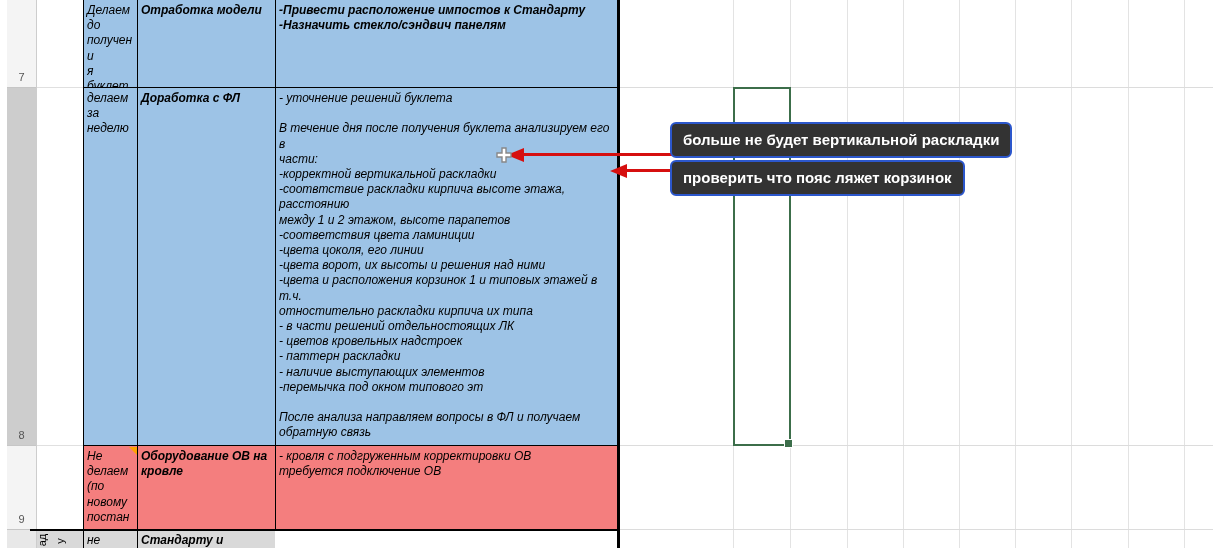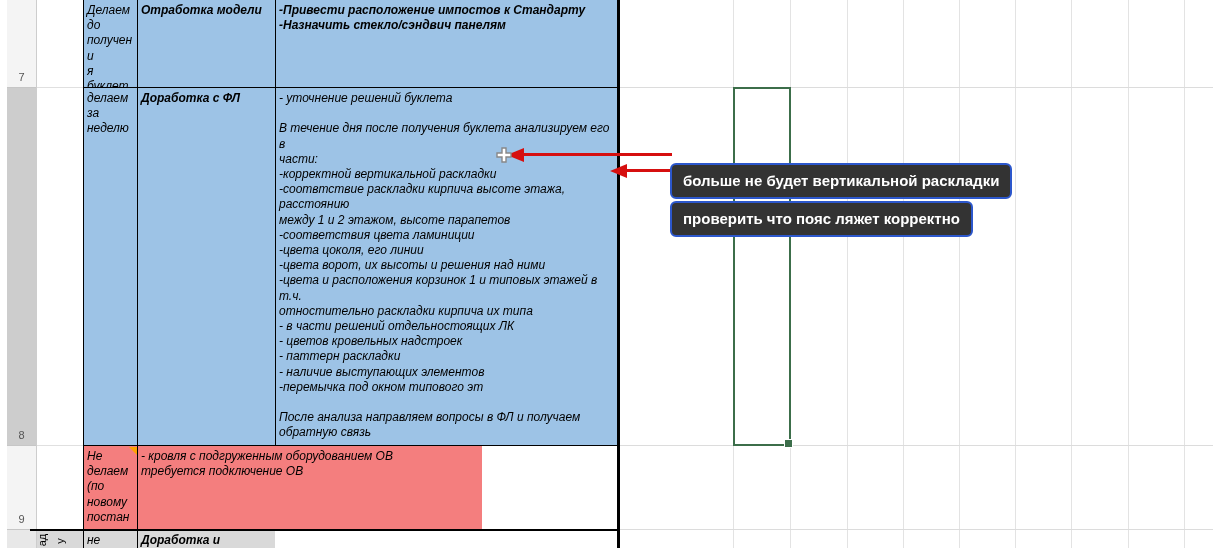--- a/index.html
+++ b/index.html
@@ -52,21 +52,21 @@
   .arrow-line{position:absolute; height:3px; background:#d60f0f; z-index:8;}
   .arrow-head{position:absolute; width:0; height:0; z-index:8;
               border-top:7px solid transparent; border-bottom:7px solid transparent; border-right:17px solid #d60f0f;}
 
   
   .cursor{position:absolute; left:495px; top:146px; z-index:10;}
 
   
   .tip{position:absolute; left:670px; box-sizing:border-box; background:#333333; border:2px solid #2c57cc;
        border-radius:6px; color:#ffffff; font-weight:bold; font-size:15px; line-height:17px;
-       padding:7px 11px 8px 11px; white-space:nowrap; z-index:9;margin-top:41px;}
+       padding:7px 11px 8px 11px; white-space:nowrap; z-index:9;}
 </style>
 </head>
 <body>
 
 <div id="stage">
 
   <div>
     <div class="vgrid" style="left:733px"></div>
     <div class="vgrid" style="left:790px"></div>
     <div class="vgrid" style="left:847px"></div>
@@ -138,26 +138,28 @@
 
 вносим корректировки на основе ответа ФЛ</div>
   </div>
   <div class="trow r9" style="top:446px; height:84px;">
     <div class="cell c-status">Не
 делаем
 (по
 новому
 постанов
 лению)</div>
-    <div class="cell c-details">- кровля с подгруженным оборудованием ОВ
+    <div class="cell c-title">Оборудование ОВ на
+кровле</div>
+    <div class="cell c-details">- кровля с подгруженным корректировки ОВ
 требуется подключение ОВ</div>
   </div>
   <div class="trow r10" style="top:530px; height:18px;">
     <div class="cell c-status" style="border-bottom:none">не</div>
-    <div class="cell c-title" style="border-bottom:none">Доработка и</div>
+    <div class="cell c-title" style="border-bottom:none">Стандарту и</div>
   </div>
 
   <div class="thick-right"></div>
   <div class="black-bottom"></div>
 
   <div class="colA-bottom">
     <span class="rot" style="left:-1px; top:3px;">ад</span>
     <span class="rot" style="left:20px; top:4px;">у</span>
   </div>
 
@@ -172,15 +174,15 @@
   <div class="arrow-line" style="left:625px; top:169px; width:47px;"></div>
   <div class="arrow-head" style="left:610px; top:164px;"></div>
 
   <div class="cursor">
     <svg width="18" height="18" viewBox="0 0 18 18">
       <path d="M7 2 h4 v5 h5 v4 h-5 v5 h-4 v-5 H2 V7 h5 z" fill="#ffffff" stroke="#888888" stroke-width="1.4"></path>
     </svg>
   </div>
 
   <div class="tip" style="top:122px; height:36px;">больше не будет вертикальной раскладки</div>
-  <div class="tip" style="top:160px; height:36px;">проверить что пояс ляжет корректно</div>
+  <div class="tip" style="top:160px; height:36px;">проверить что пояс ляжет корзинок</div>
 
 </div>
 
 </body></html>

